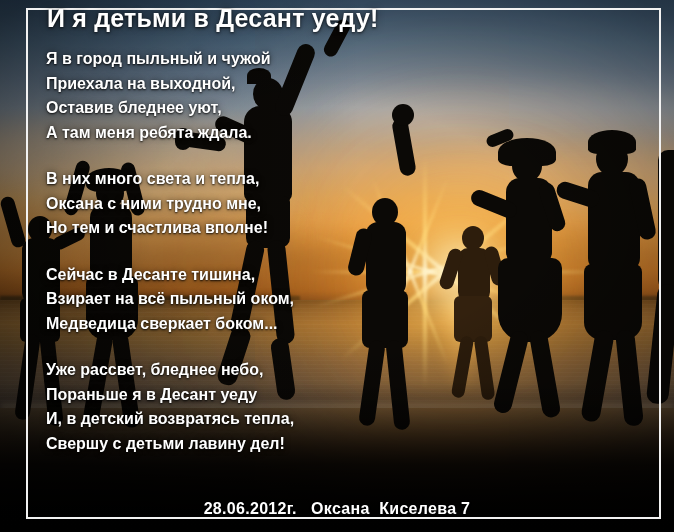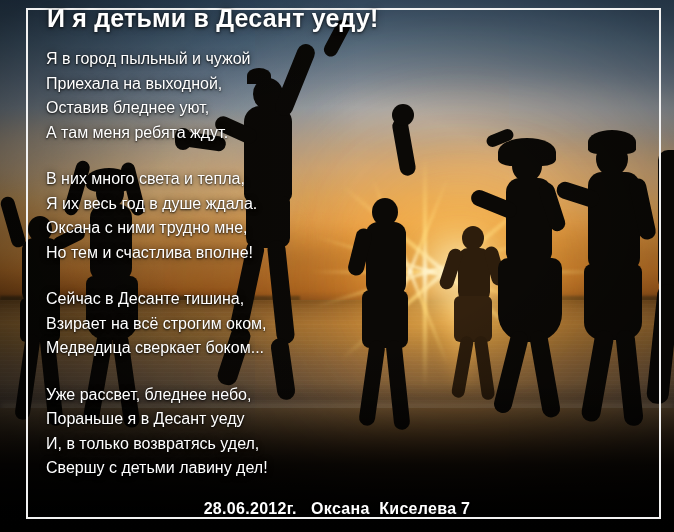--- a/index.html
+++ b/index.html
@@ -214,21 +214,21 @@
   }
   .poem {
     position: absolute;
     left: 46px; top: 47px;
     width: 300px;
   }
   .stanza { margin: 0 0 22px 0; }
   .stanza:last-child { margin-bottom: 18px; }
   .line {
     font-size: 16px;
-    font-weight: normal;
+    font-weight: bold;
     color: #ffffff;
     line-height: 24.5px;
     white-space: nowrap;
     text-shadow: 0 1px 2px rgba(0,0,0,.85), 0 0 6px rgba(0,0,0,.6);
   }
   .signature {
     position: absolute;
     left: 0; right: 0;
     top: 500px;
     text-align: center;
@@ -373,40 +373,39 @@
   <div class="frame"></div>
 
   <div class="title">И я детьми в Десант уеду!</div>
 
   <div class="poem">
 
     <div class="stanza">
       <div class="line">Я в город пыльный и чужой</div>
       <div class="line">Приехала на выходной,</div>
       <div class="line">Оставив бледнее уют,</div>
-      <div class="line">А там меня ребята ждут.</div>
+      <div class="line">А там меня ребята ждала.</div>
     </div>
 
     <div class="stanza">
       <div class="line">В них много света и тепла,</div>
-      <div class="line">Я их весь год в душе ждала.</div>
       <div class="line">Оксана с ними трудно мне,</div>
       <div class="line">Но тем и счастлива вполне!</div>
     </div>
 
     <div class="stanza">
       <div class="line">Сейчас в Десанте тишина,</div>
-      <div class="line">Взирает на всё строгим оком,</div>
+      <div class="line">Взирает на всё пыльный оком,</div>
       <div class="line">Медведица сверкает боком...</div>
     </div>
 
     <div class="stanza">
       <div class="line">Уже рассвет, бледнее небо,</div>
       <div class="line">Пораньше я в Десант уеду</div>
-      <div class="line">И, в только возвратясь удел,</div>
+      <div class="line">И, в детский возвратясь тепла,</div>
       <div class="line">Свершу с детьми лавину дел!</div>
     </div>
 
   </div>
 
   <div class="signature">28.06.2012г.   Оксана  Киселева 7</div>
 
 </div>
 
 </body></html>

